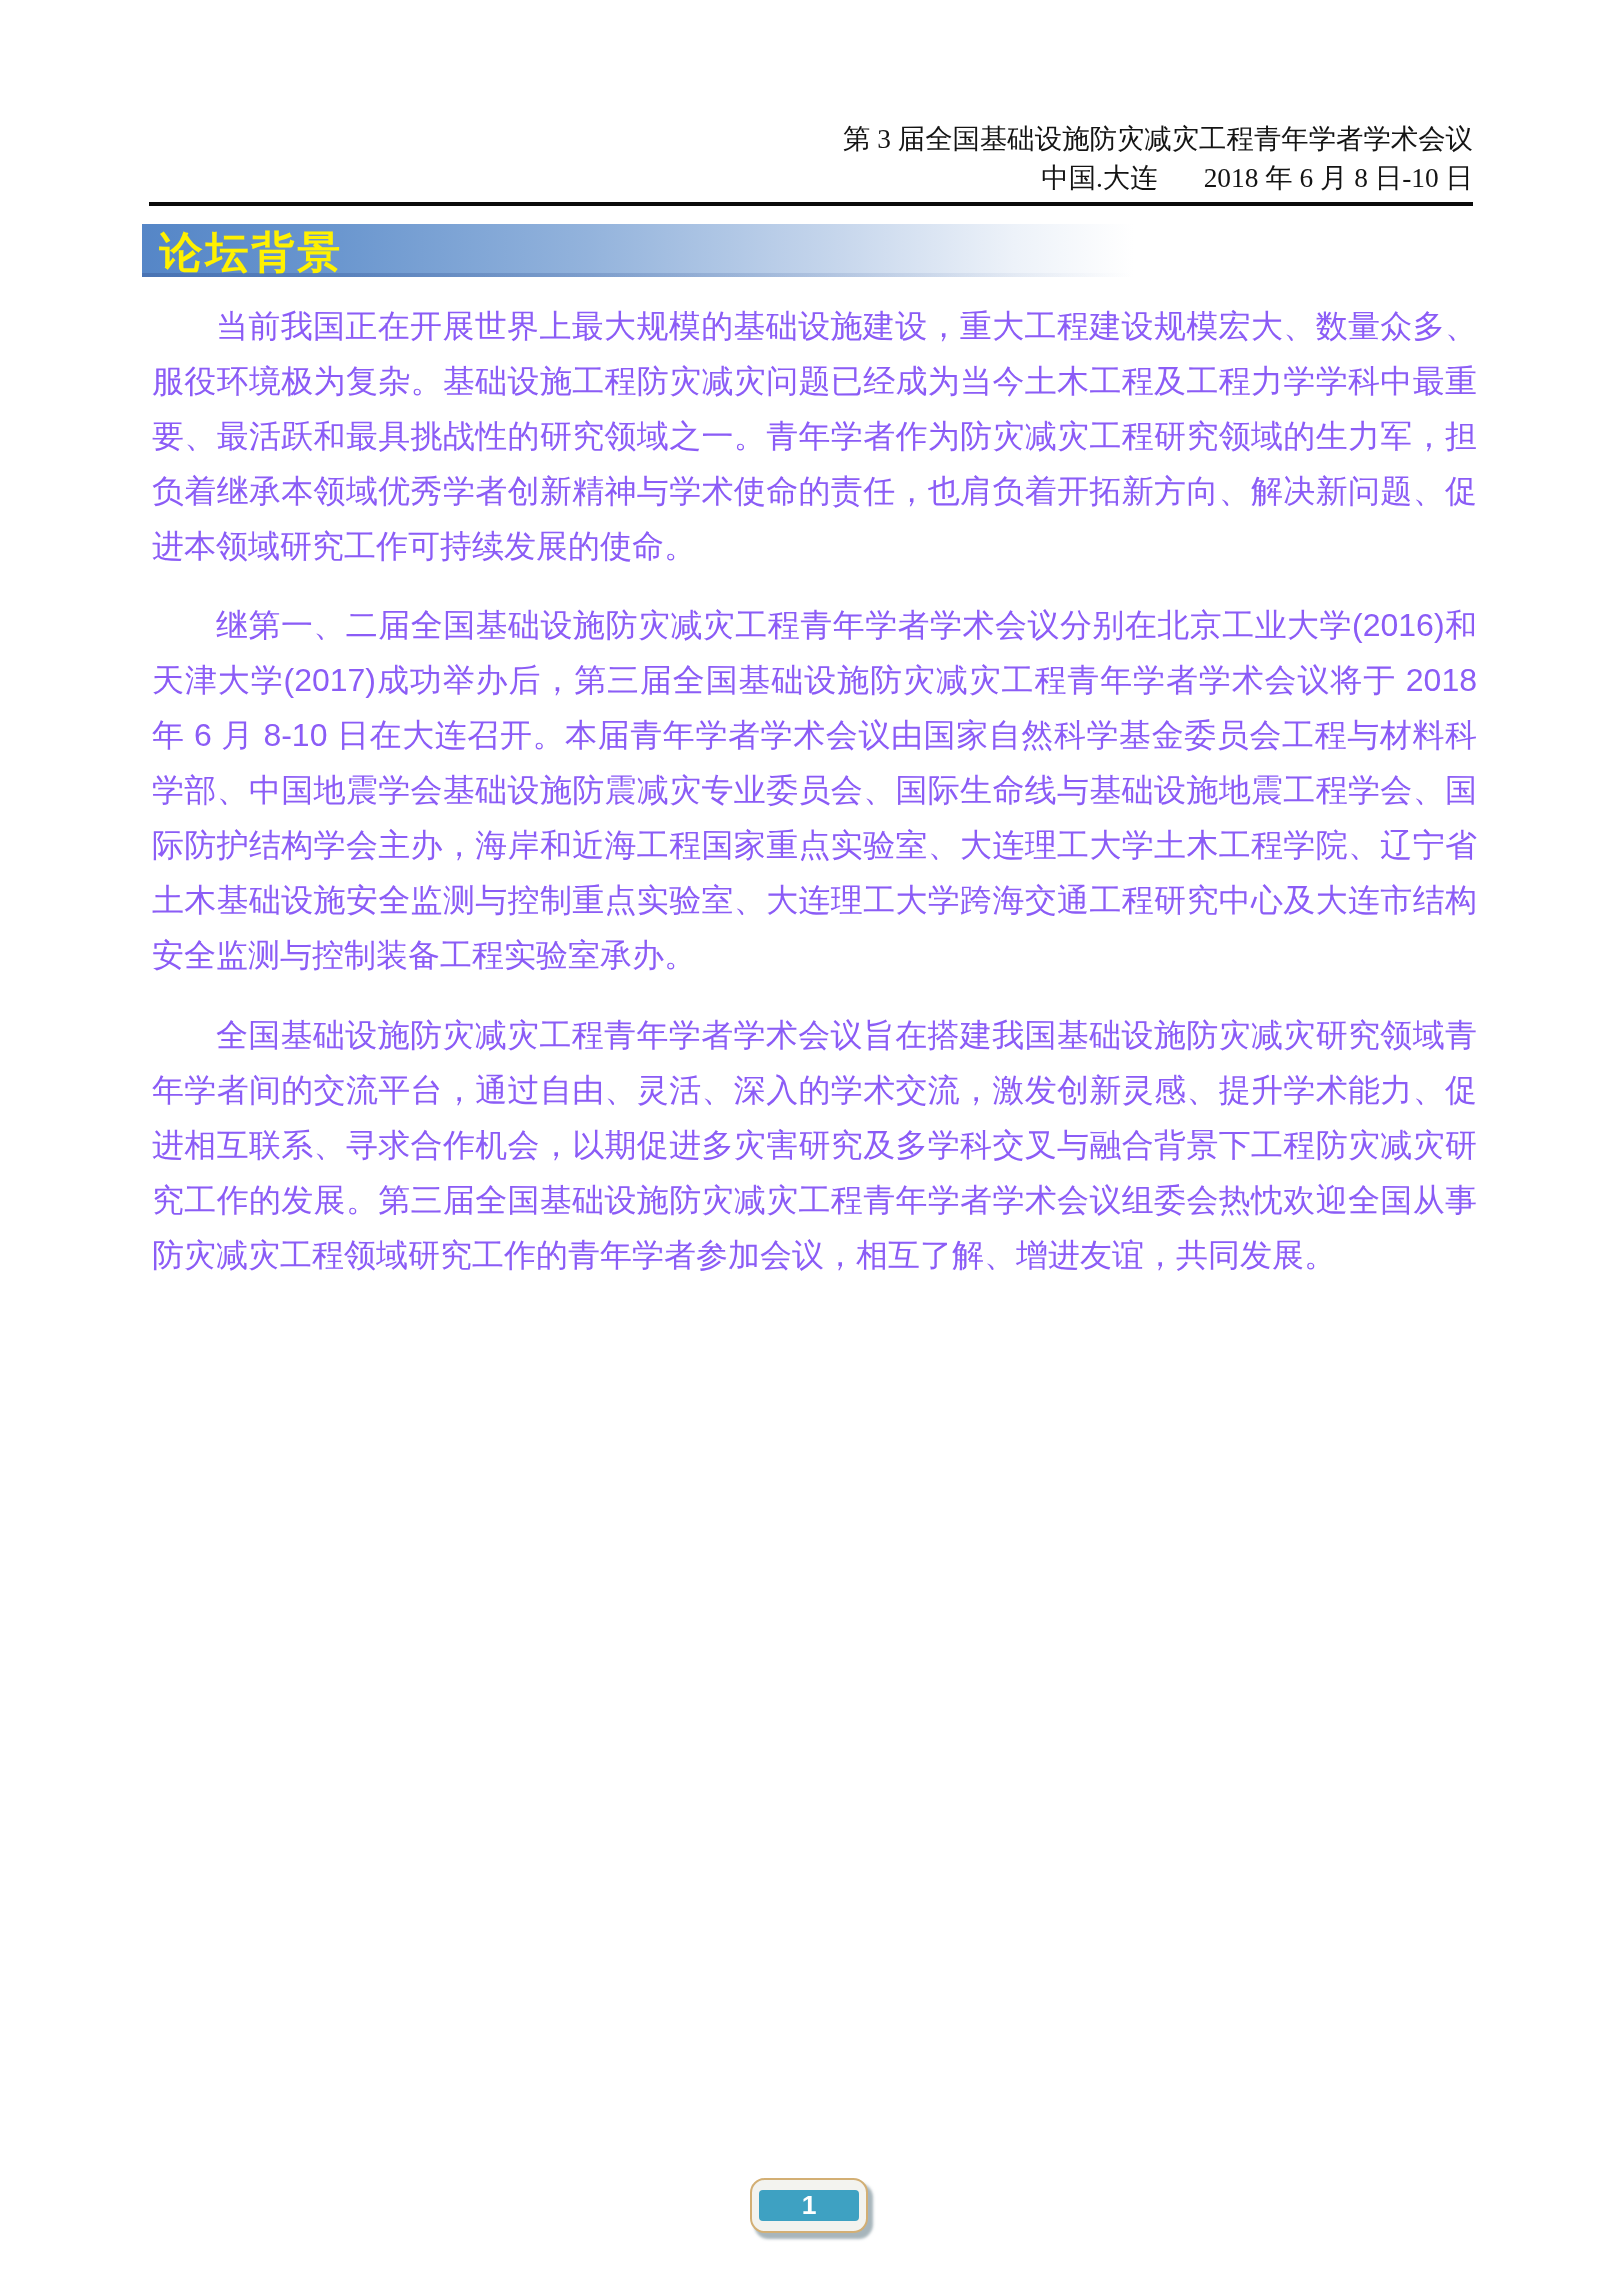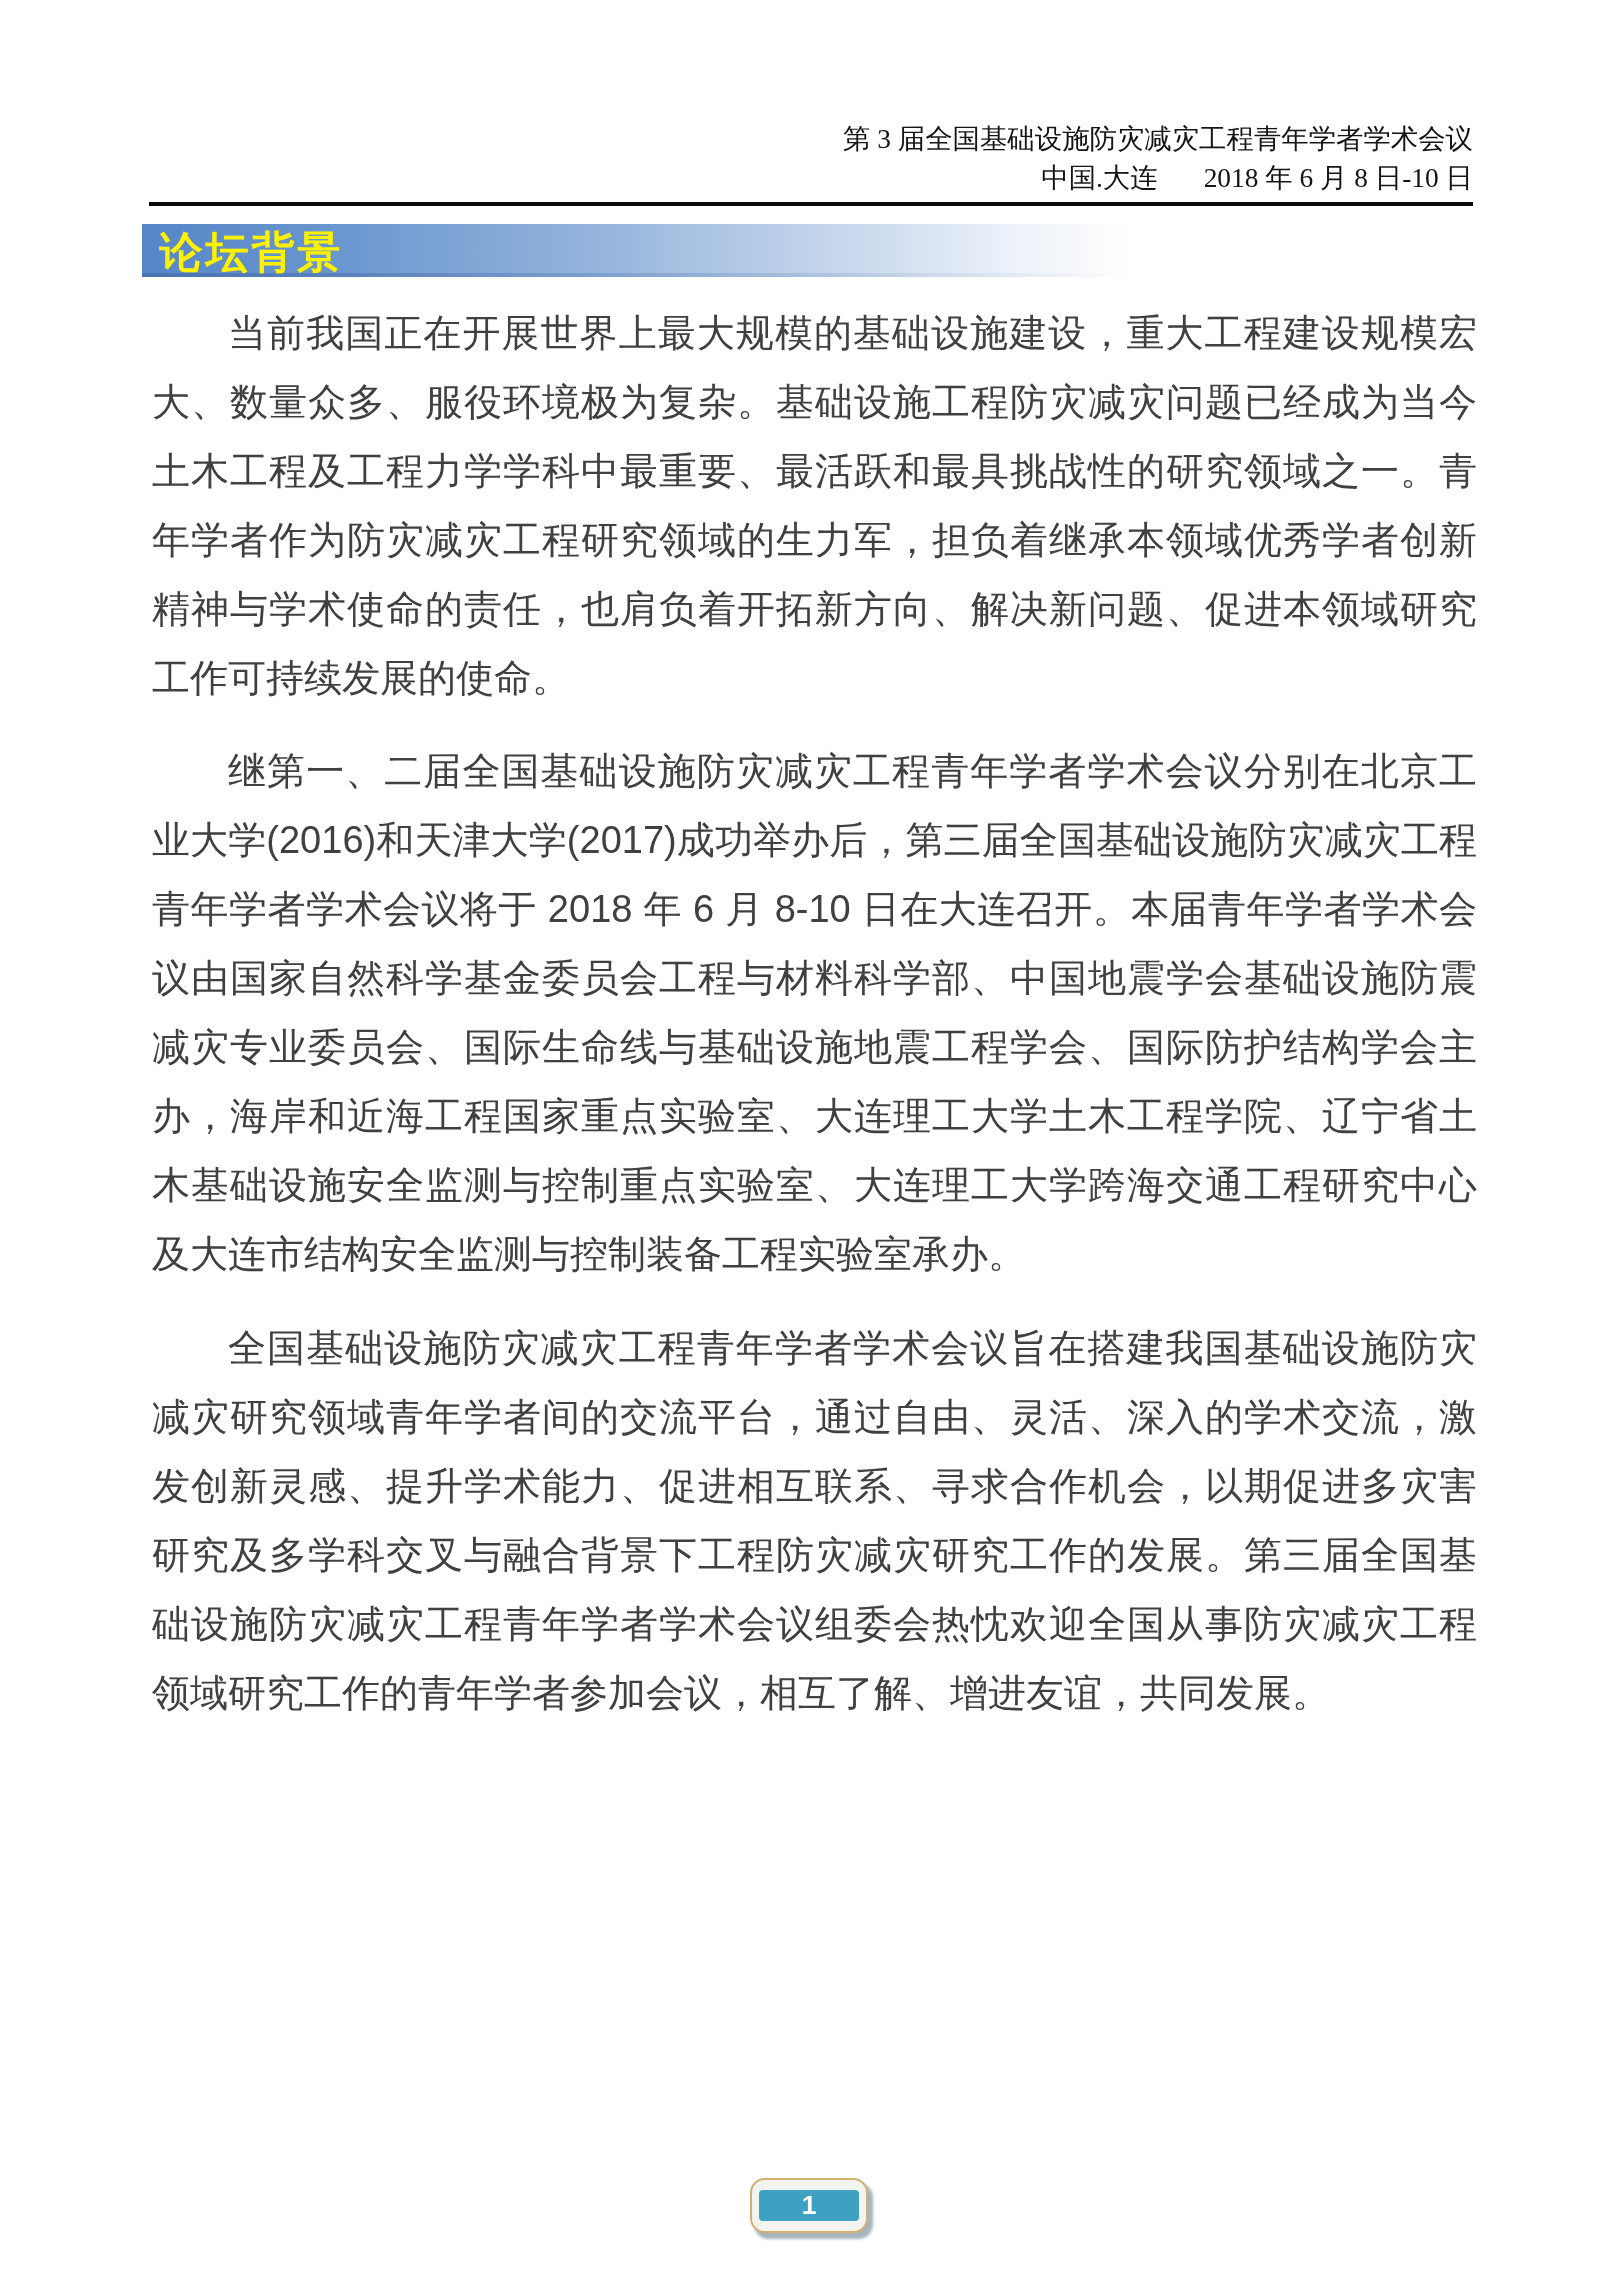--- a/index.html
+++ b/index.html
@@ -71,25 +71,25 @@
   
   .content {
     position: absolute;
     top: 265px;
     left: 152px;
     width: 1325px;
     padding-top: 21.6px;
   }
   .content p {
     margin: 0 0 24.5px 0;
-    font-size: 38px;
-    line-height: 69px;
+    font-size: 32px;
+    line-height: 55px;
     text-align: justify;
     text-indent: 2em;
-    color: #404040;
+    color: #8b5cf6;
   }
 
   
   .page-badge {
     position: absolute;
     left: 750px;
     top: 2166px;
     width: 118px;
     height: 55px;
     box-sizing: border-box;

